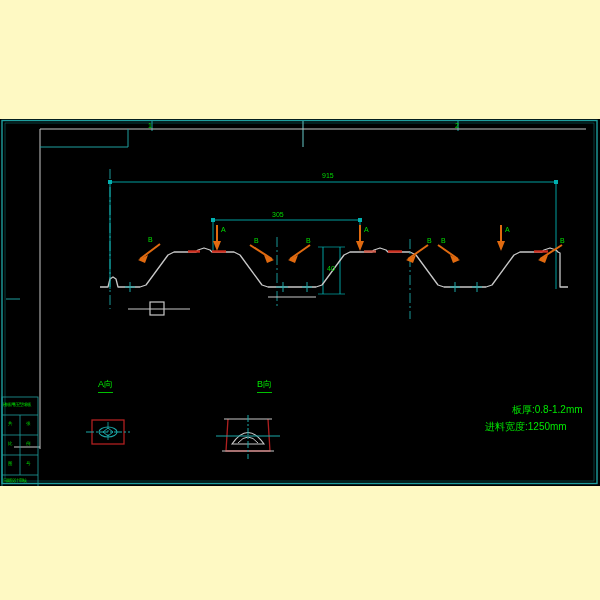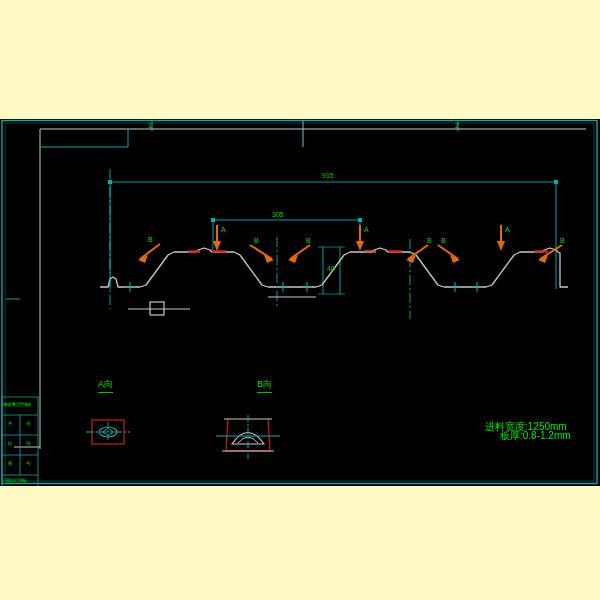--- a/index.html
+++ b/index.html
@@ -200,21 +200,21 @@
     <div class="lbl" style="left:306px;top:118px;">B</div>
     <div class="lbl" style="left:364px;top:107px;">A</div>
     <div class="lbl" style="left:427px;top:118px;">B</div>
     <div class="lbl" style="left:441px;top:118px;">B</div>
     <div class="lbl" style="left:505px;top:107px;">A</div>
     <div class="lbl" style="left:560px;top:118px;">B</div>
 
     <div class="abs viewlbl" style="left:98px;top:259px;">A向</div>
     <div class="abs viewlbl" style="left:245px;top:259px;margin-left:12px;">B向</div>
 
-    <div class="abs cn" style="left:500px;top:285px;margin-top:26px;">板厚:0.8-1.2mm</div>
+    <div class="abs cn" style="left:512px;top:285px;">板厚:0.8-1.2mm</div>
     <div class="abs cn" style="left:485px;top:302px;">进料宽度:1250mm</div>
 
     <div class="abs tbtxt" style="left:3px;top:284px;letter-spacing:-0.5px;">楼板用压型钢板</div>
     <div class="abs tbtxt" style="left:8px;top:303px;">共</div>
     <div class="abs tbtxt" style="left:26px;top:303px;">张</div>
     <div class="abs tbtxt" style="left:8px;top:323px;">比</div>
     <div class="abs tbtxt" style="left:26px;top:323px;">例</div>
     <div class="abs tbtxt" style="left:8px;top:343px;">图</div>
     <div class="abs tbtxt" style="left:26px;top:343px;">号</div>
     <div class="abs tbtxt" style="left:3px;top:360px;letter-spacing:-0.8px;">日期  设计  审核</div>

